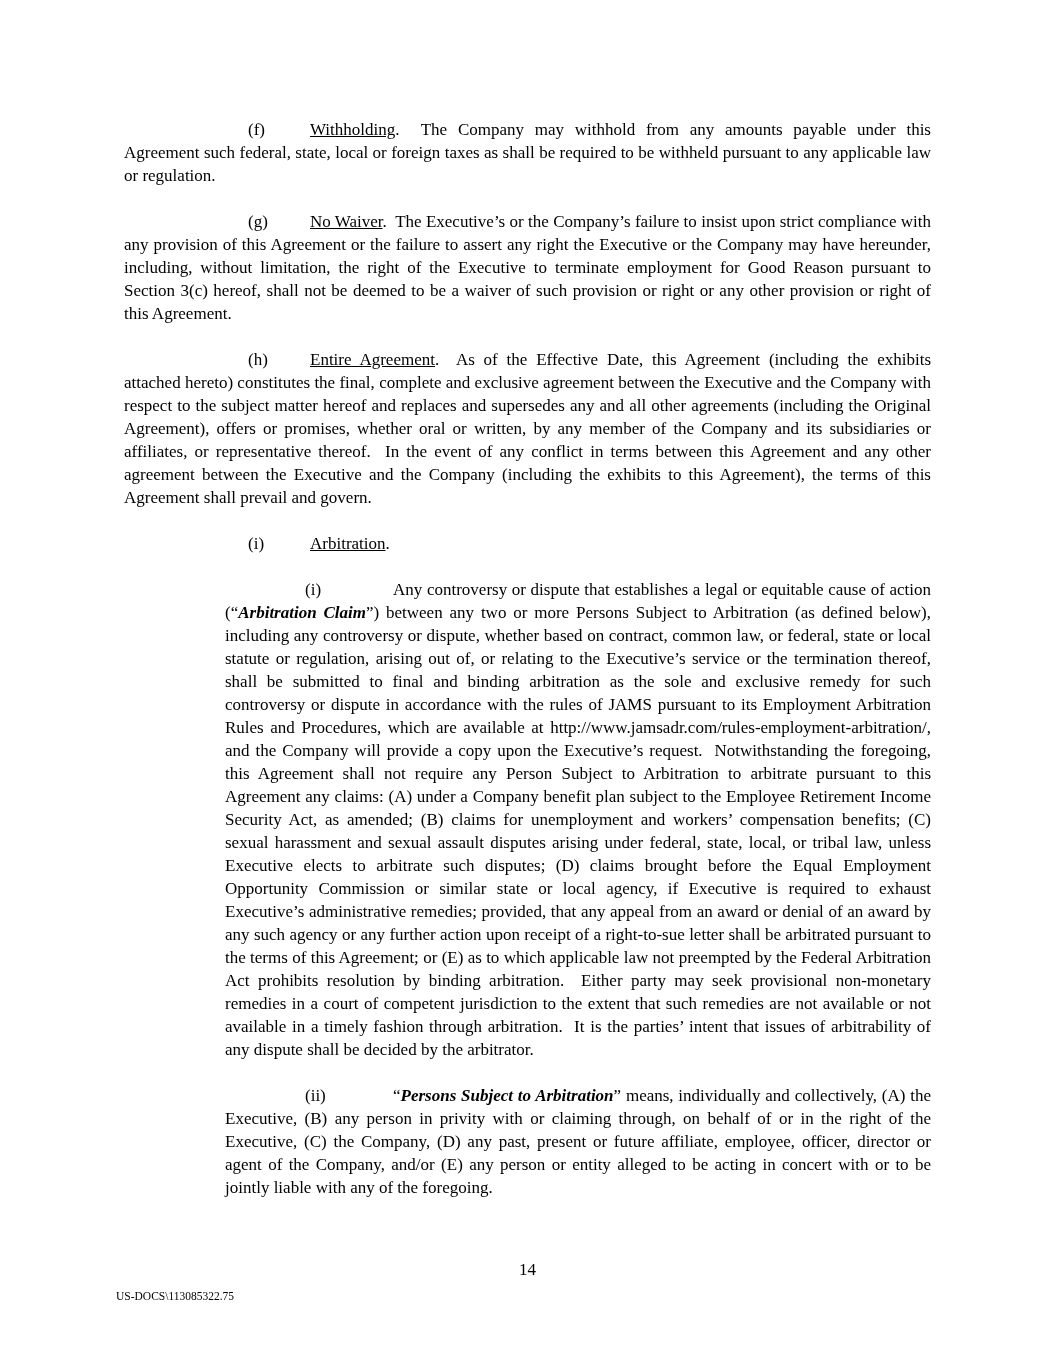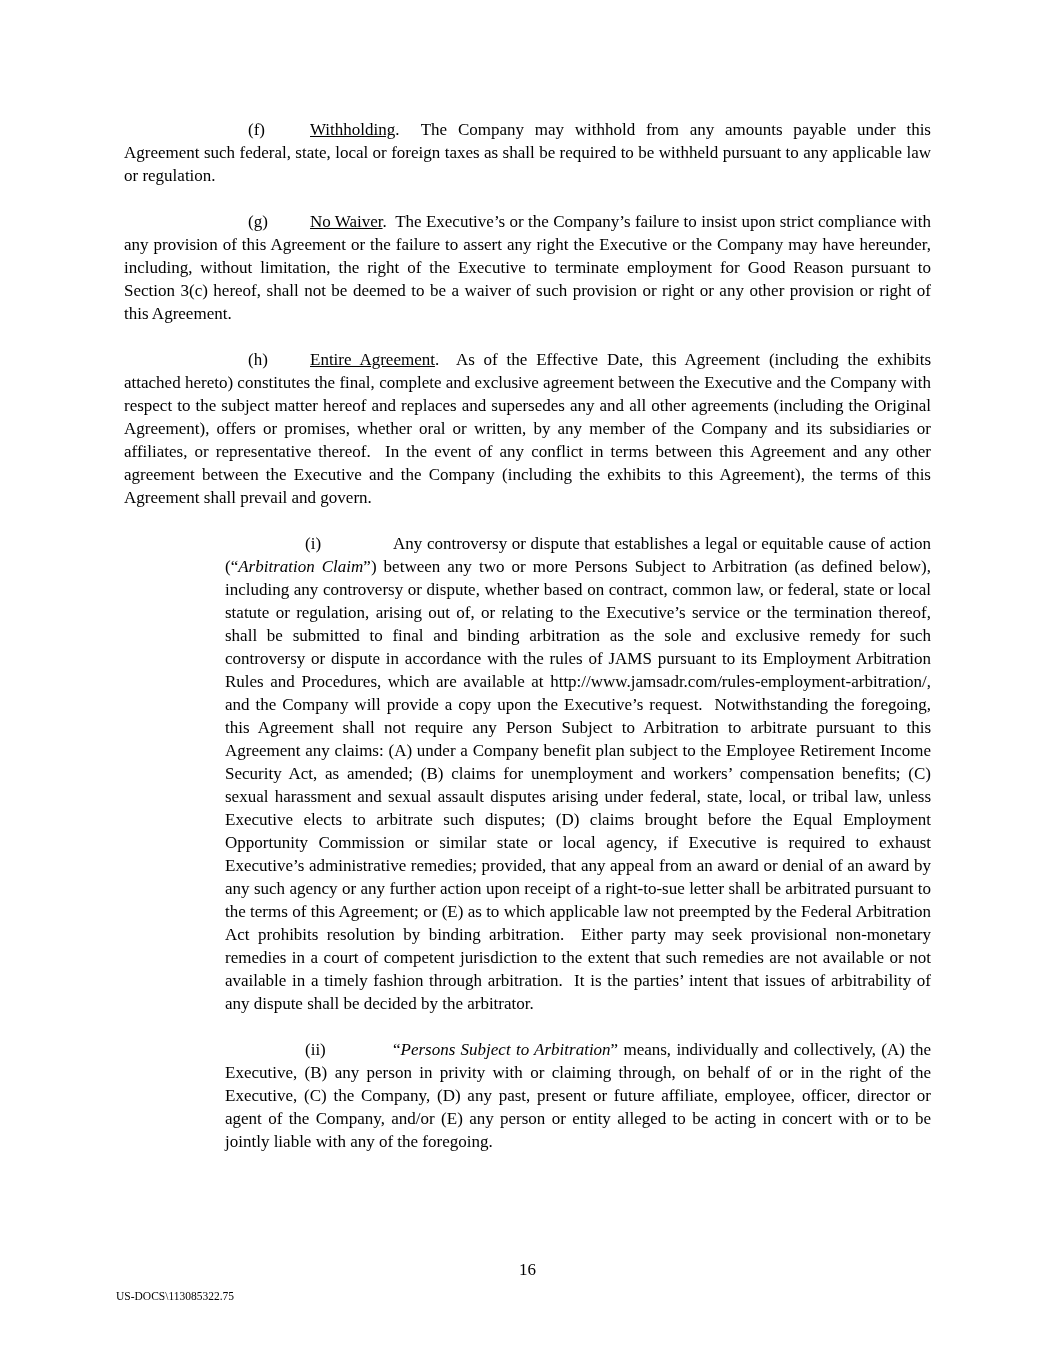--- a/index.html
+++ b/index.html
@@ -24,21 +24,21 @@
   .para:first-child { margin-top: 0; }
   .lvl1 { text-indent: 124px; }
   .lvl2 { margin-left: 101px; text-indent: 80px; }
   .plabel {
     display: inline-block;
     text-indent: 0;
   }
   .lvl1 .plabel { width: 62px; }
   .lvl2 .plabel { width: 88px; }
   .u  { text-decoration: underline; }
-  .bi { font-weight: normal; font-style: italic; }
+  .bi { font-weight: bold; font-style: italic; }
   .pagenum {
     position: absolute;
     top: 1260px;
     left: 0;
     right: 0;
     text-align: center;
     font-size: 17px;
     line-height: 20px;
   }
   .docid {
@@ -50,18 +50,19 @@
   }
 </style>
 </head>
 <body>
 
 <div class="page">
   <main class="doc" id="doc">
       <p class="para lvl1"><span class="plabel">(f)</span><span class="u">Withholding</span><span>.&nbsp; The Company may withhold from any amounts payable under this Agreement such federal, state, local or foreign taxes as shall be required to be withheld pursuant to any applicable law or regulation.</span></p>
       <p class="para lvl1"><span class="plabel">(g)</span><span class="u">No Waiver</span><span>.&nbsp; The Executive’s or the Company’s failure to insist upon strict compliance with any provision of this Agreement or the failure to assert any right the Executive or the Company may have hereunder, including, without limitation, the right of the Executive to terminate employment for Good Reason pursuant to Section 3(c) hereof, shall not be deemed to be a waiver of such provision or right or any other provision or right of this Agreement.</span></p>
       <p class="para lvl1"><span class="plabel">(h)</span><span class="u">Entire Agreement</span><span>.&nbsp; As of the Effective Date, this Agreement (including the exhibits attached hereto) constitutes the final, complete and exclusive agreement between the Executive and the Company with respect to the subject matter hereof and replaces and supersedes any and all other agreements (including the Original Agreement), offers or promises, whether oral or written, by any member of the Company and its subsidiaries or affiliates, or representative thereof.&nbsp; In the event of any conflict in terms between this Agreement and any other agreement between the Executive and the Company (including the exhibits to this Agreement), the terms of this Agreement shall prevail and govern.</span></p>
+      <p class="para lvl1"><span class="plabel">(i)</span><span class="u">Arbitration</span><span>.</span></p>
       <p class="para lvl2"><span class="plabel">(i)</span><span>Any controversy or dispute that establishes a legal or equitable cause of action (“</span><span class="bi">Arbitration Claim</span><span>”) between any two or more Persons Subject to Arbitration (as defined below), including any controversy or dispute, whether based on contract, common law, or federal, state or local statute or regulation, arising out of, or relating to the Executive’s service or the termination thereof, shall be submitted to final and binding arbitration as the sole and exclusive remedy for such controversy or dispute in accordance with the rules of JAMS pursuant to its Employment Arbitration Rules and Procedures, which are available at http://www.jamsadr.com/rules-employment-arbitration/, and the Company will provide a copy upon the Executive’s request.&nbsp; Notwithstanding the foregoing, this Agreement shall not require any Person Subject to Arbitration to arbitrate pursuant to this Agreement any claims: (A) under a Company benefit plan subject to the Employee Retirement Income Security Act, as amended; (B) claims for unemployment and workers’ compensation benefits; (C) sexual harassment and sexual assault disputes arising under federal, state, local, or tribal law, unless Executive elects to arbitrate such disputes; (D) claims brought before the Equal Employment Opportunity Commission or similar state or local agency, if Executive is required to exhaust Executive’s administrative remedies; provided, that any appeal from an award or denial of an award by any such agency or any further action upon receipt of a right-to-sue letter shall be arbitrated pursuant to the terms of this Agreement; or (E) as to which applicable law not preempted by the Federal Arbitration Act prohibits resolution by binding arbitration.&nbsp; Either party may seek provisional non-monetary remedies in a court of competent jurisdiction to the extent that such remedies are not available or not available in a timely fashion through arbitration.&nbsp; It is the parties’ intent that issues of arbitrability of any dispute shall be decided by the arbitrator.</span></p>
       <p class="para lvl2"><span class="plabel">(ii)</span><span>“</span><span class="bi">Persons Subject to Arbitration</span><span>” means, individually and collectively, (A) the Executive, (B) any person in privity with or claiming through, on behalf of or in the right of the Executive, (C) the Company, (D) any past, present or future affiliate, employee, officer, director or agent of the Company, and/or (E) any person or entity alleged to be acting in concert with or to be jointly liable with any of the foregoing.</span></p>
     </main>
-  <div class="pagenum">16</div>
+  <div class="pagenum">14</div>
   <div class="docid">US-DOCS\113085322.75</div>
 </div>
 
 </body></html>

